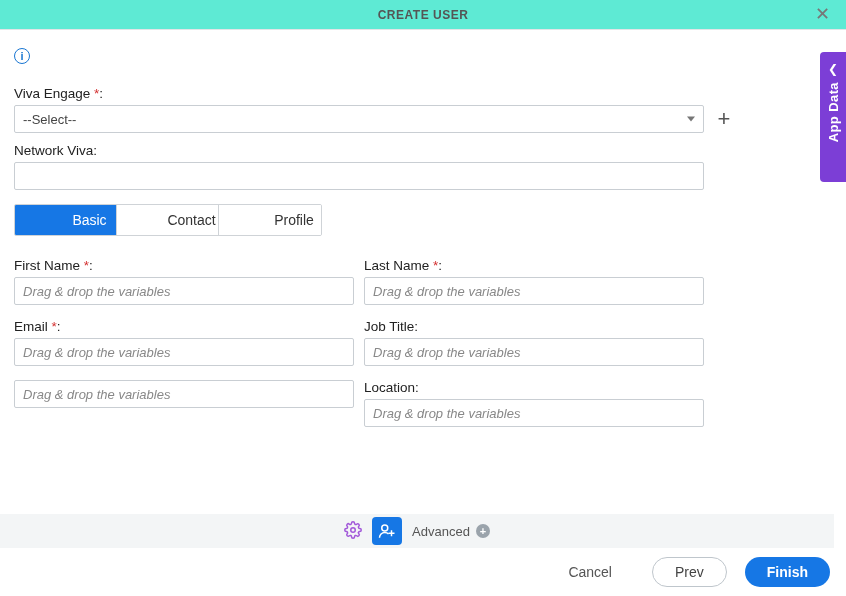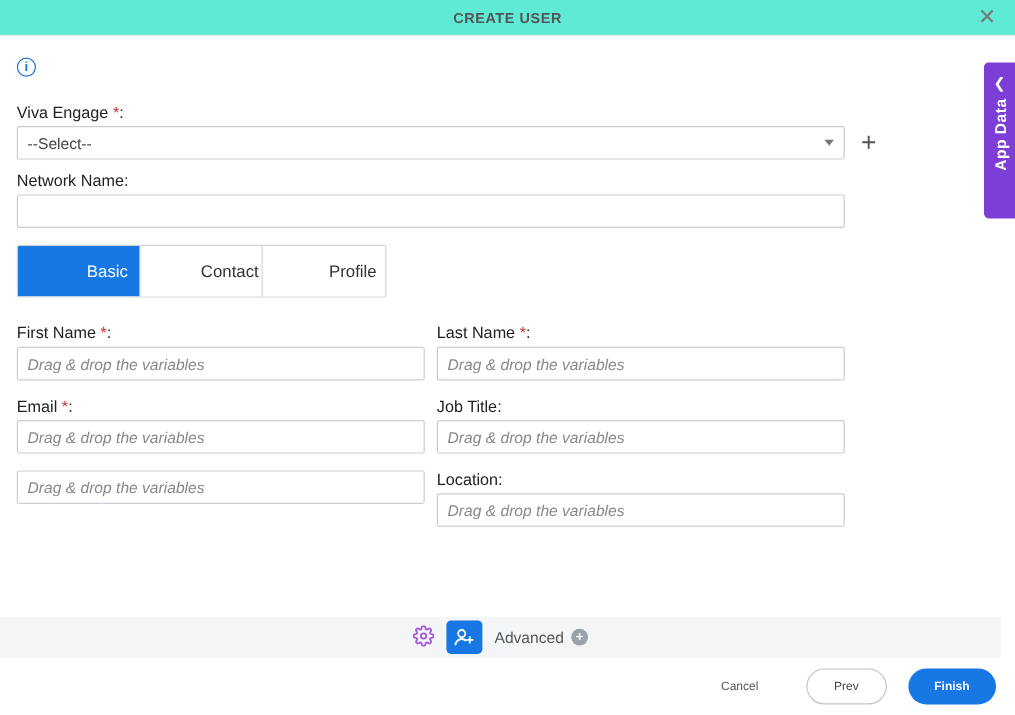--- a/index.html
+++ b/index.html
@@ -70,21 +70,21 @@
     color:#555; cursor:pointer; font-size:22px; line-height:1;
   }
 
   .text-input {
     height: 28px; border:1px solid #c9ced3; border-radius:2px; padding: 0 8px;
     font-size:13px; color:#333; background:#fff;
   }
   .full-width { width: 690px; display:block; margin-bottom: 14px; }
 
   .tabs { display:flex; border:1px solid #cfd3d7; border-radius:2px; width:fit-content; margin-bottom:22px; overflow:hidden; }
-  .tab { width: 102px; height:42px; display:flex; align-items:center; justify-content:center; font-size:14px; color:#333; background:#fff; cursor:pointer; border-right:1px solid #cfd3d7;padding-left:48px; }
+  .tab { width: 102px; height:30px; display:flex; align-items:center; justify-content:center; font-size:14px; color:#333; background:#fff; cursor:pointer; border-right:1px solid #cfd3d7;padding-left:48px; }
   .tab:last-child { border-right:none; }
   .tab.active { background:#1677e5; color:#fff; }
 
   .grid2 { display:grid; grid-template-columns: 340px 340px; column-gap:10px; row-gap:14px; }
   .grid2 .text-input { width: 340px; }
 
   
   .appdata {
     position:absolute; right:0; top:52px; width:26px; height:130px;
     background:#7c3ed6; color:#fff; border-top-left-radius:4px; border-bottom-left-radius:4px;
@@ -108,21 +108,21 @@
   .adv .circle-plus {
     width:14px; height:14px; border-radius:50%; background:#9aa3ab; color:#fff;
     display:inline-flex; align-items:center; justify-content:center; font-size:11px; line-height:1; font-weight:700;
   }
 
   
   .footer {
     position:absolute; left:0; right:0; bottom:0; height:48px;
     display:flex; align-items:center; justify-content:flex-end; gap:18px; padding-right:16px;
   }
-  .btn { height:30px; padding:0 22px; border-radius:16px; font-size:10px; cursor:pointer; display:inline-flex; align-items:center; justify-content:center; }
+  .btn { height:30px; padding:0 22px; border-radius:16px; font-size:14px; cursor:pointer; display:inline-flex; align-items:center; justify-content:center; }
   .btn-cancel { color:#555; }
   .btn-prev { color:#444; border:1.5px solid #bfc6cc; background:#fff; }
   .btn-finish { color:#fff; background:#1677e5; font-weight:600; }
 
   input::placeholder { color:#888; font-style:italic; }
 </style>
 </head>
 <body>
 
 <div class="header-bar">
@@ -143,21 +143,21 @@
   <div class="field-label">
     <span>Viva Engage</span> <span class="req">*</span>:
   </div>
   <div class="select-row">
     <div class="select-box">
       <span>--Select--</span>
     </div>
     <span class="plus-btn">+</span>
   </div>
 
-  <div class="field-label">Network Name:</div>
+  <div class="field-label">Network Viva:</div>
   <input class="text-input full-width" value="" style="">
 
   <div class="tabs">
     <div class="tab active">Basic</div>
     <div class="tab">Contact</div>
     <div class="tab">Profile</div>
   </div>
 
   <div class="grid2">
     <div>

